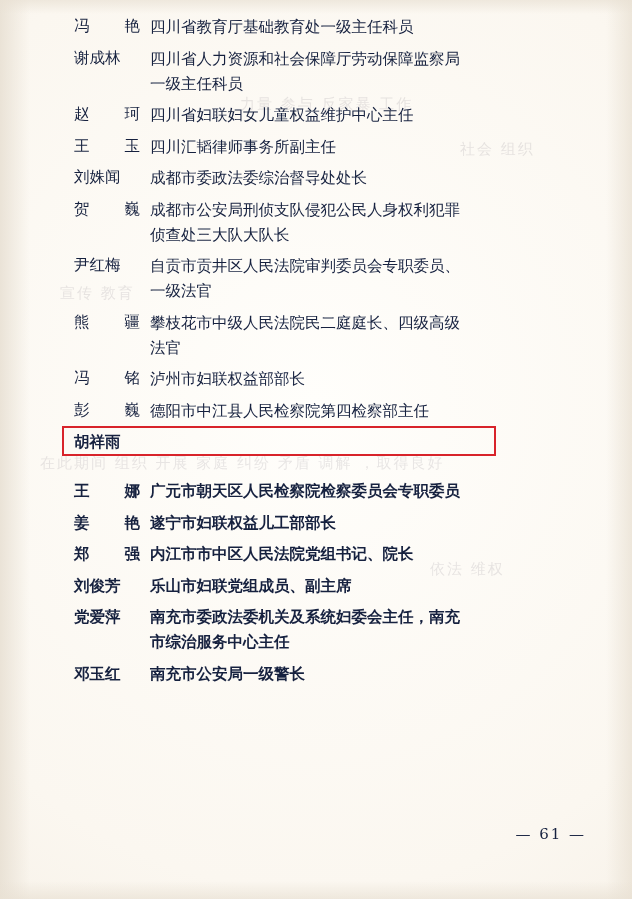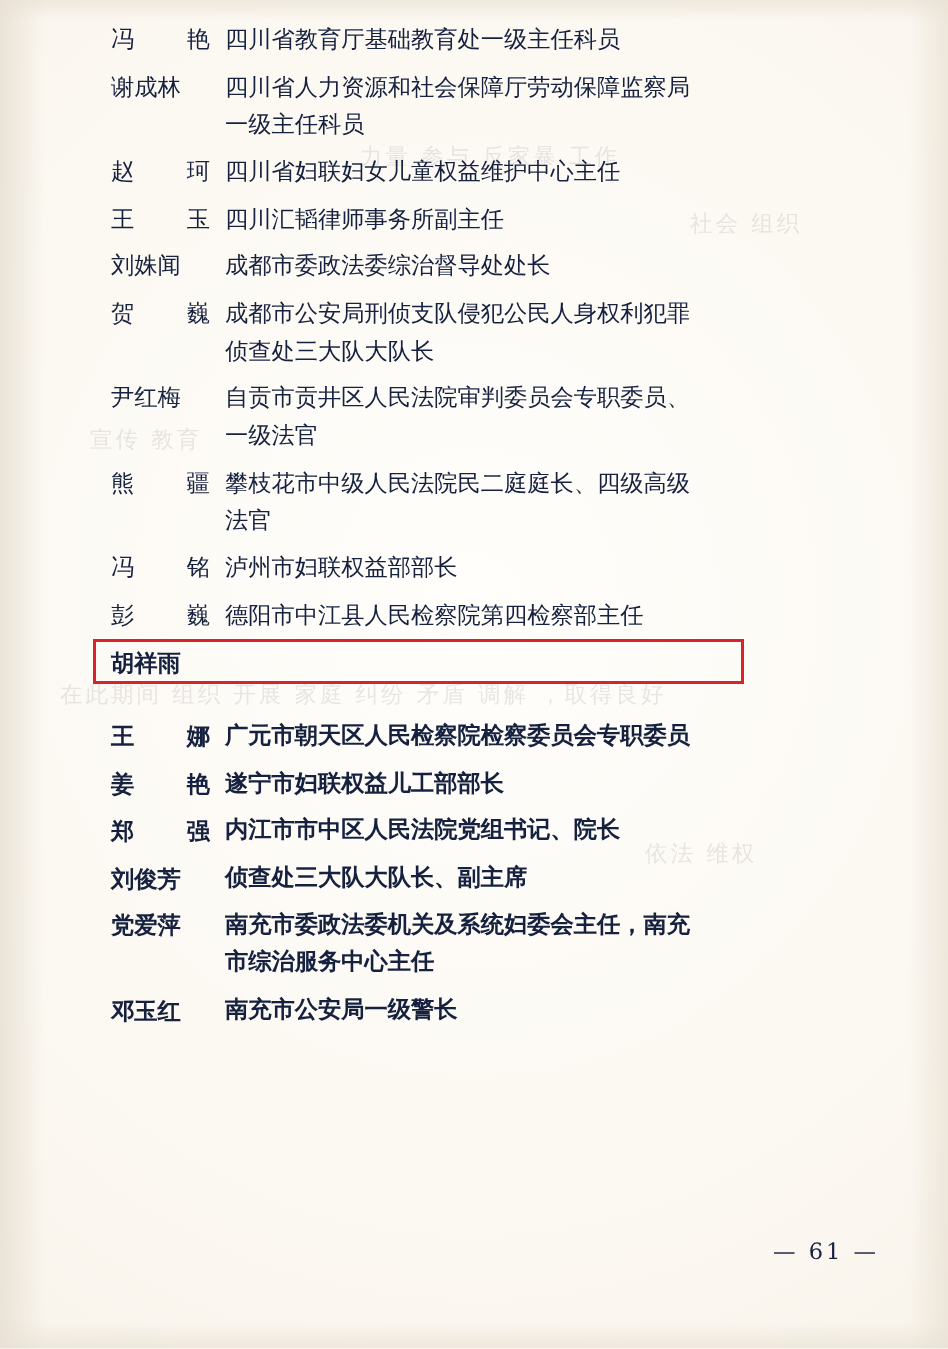--- a/index.html
+++ b/index.html
@@ -296,21 +296,21 @@
             <span>强</span>
         </div>
         <div class="title">
           <span>内江市市中区人民法院党组书记、院长</span>
         </div>
       </div>
 
       <div class="entry bold">
         <div class="name">刘俊芳</div>
         <div class="title">
-          <span>侦查处三大队大队长、副主席</span>
+          <span>乐山市妇联党组成员、副主席</span>
         </div>
       </div>
 
       <div class="entry bold">
         <div class="name">党爱萍</div>
         <div class="title">
           <span>南充市委政法委机关及系统妇委会主任，南充</span>
           <span class="l2">市综治服务中心主任</span>
         </div>
       </div>

